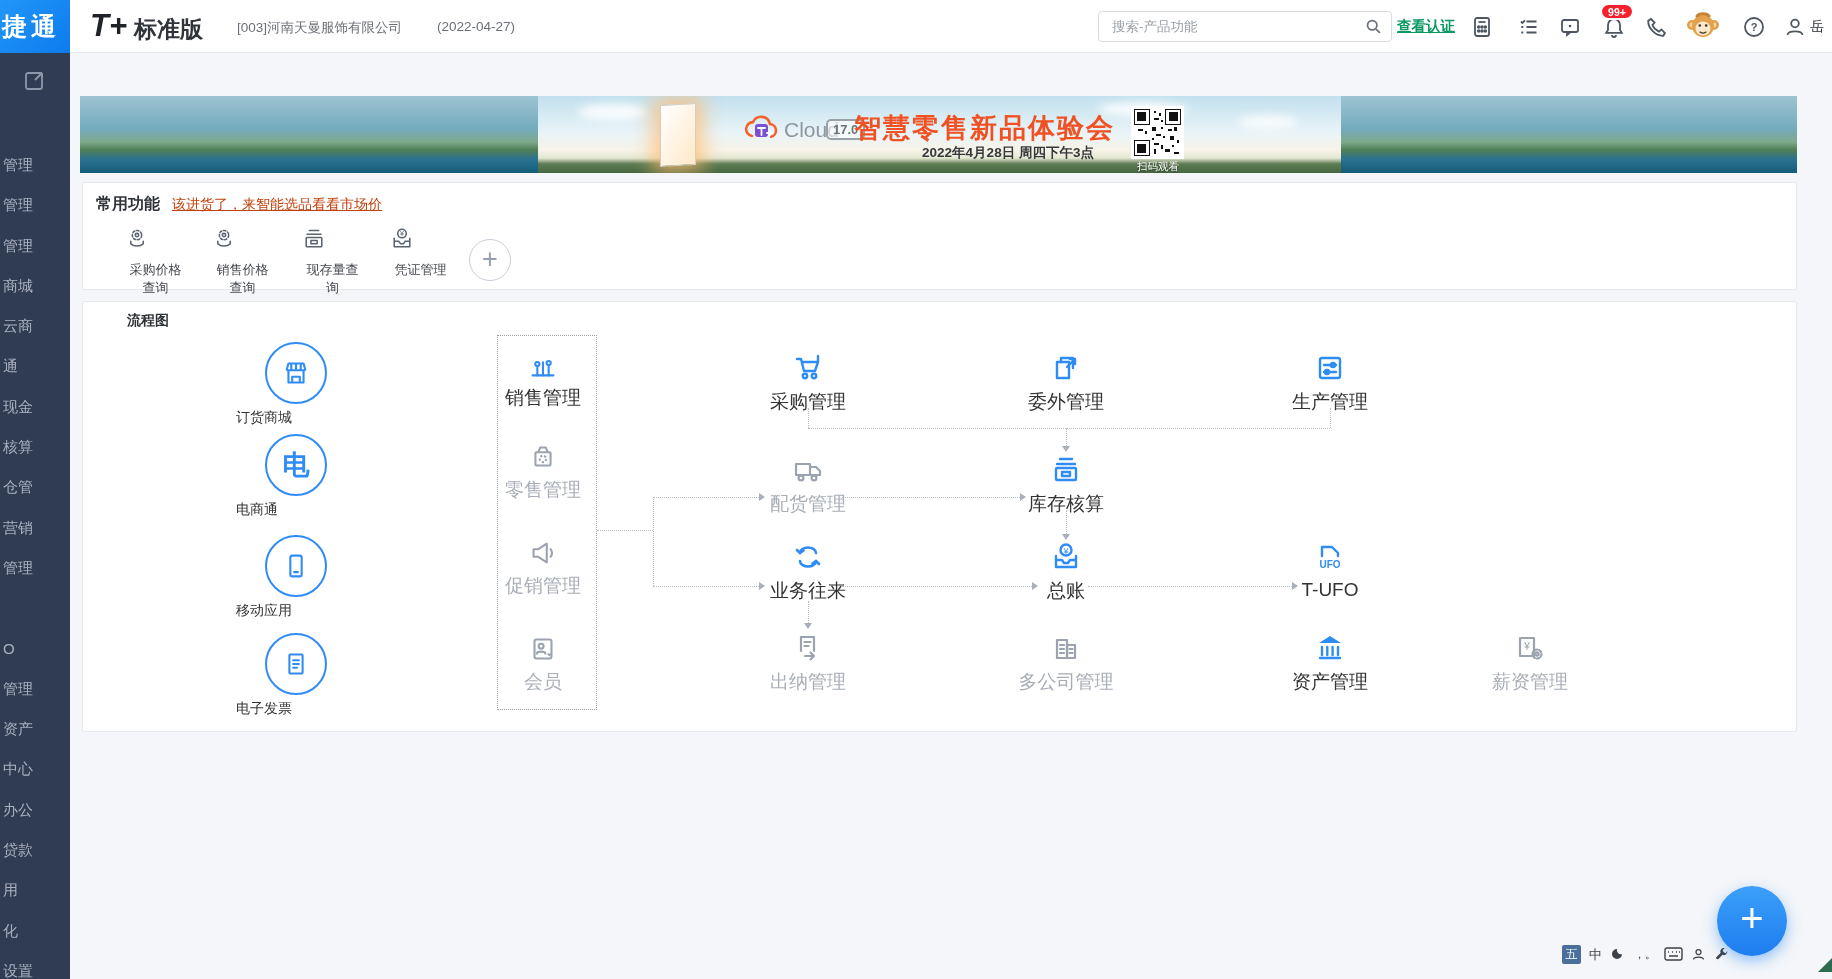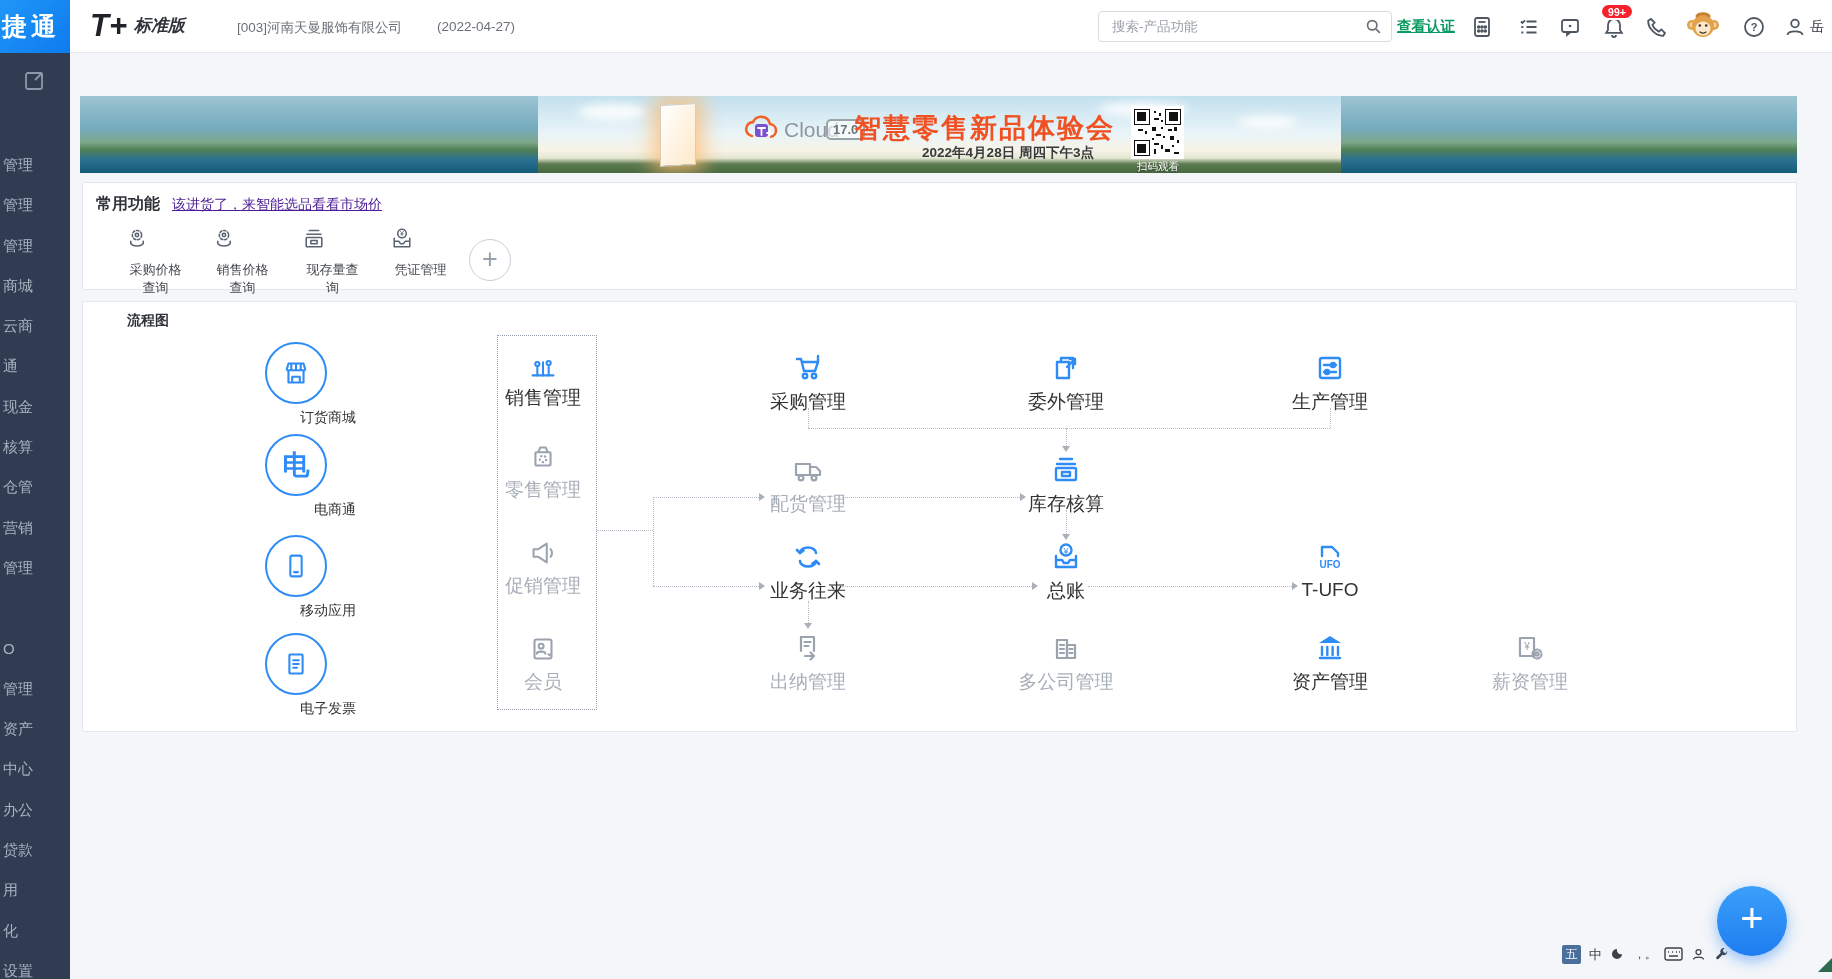--- a/index.html
+++ b/index.html
@@ -5,21 +5,21 @@
   html,body{margin:0;padding:0;background:#fff;}
   *{box-sizing:border-box;font-family:"Liberation Sans",sans-serif;}
   .screen{position:relative;width:1832px;height:979px;background:#f4f6f9;overflow:hidden;}
   .abs{position:absolute;}
 
   
   .topbar{left:0;top:0;width:1832px;height:53px;background:#fff;border-bottom:1px solid #e7e9ec;z-index:30;}
   .logo{left:0;top:0;width:70px;height:53px;background:linear-gradient(135deg,#2196f8,#0d7bee);overflow:hidden;display:flex;align-items:center;}
   .logo span{color:#fff;font-size:25px;font-weight:bold;letter-spacing:4px;white-space:nowrap;margin-left:-27px;}
   .tplus{left:90px;top:8px;font-size:31px;font-weight:900;font-style:italic;color:#1f2329;}
-  .edition{left:134px;top:14px;font-size:17px;color:#30343a;font-weight:600;font-style:italic;}
+  .edition{left:134px;top:14px;font-size:23px;color:#30343a;font-weight:600;}
   .company{left:237px;top:19px;font-size:13.5px;color:#6b7077;}
   .pdate{left:437px;top:19px;font-size:13.5px;color:#6b7077;}
   .searchwrap{left:1098px;top:11px;width:294px;height:31px;border:1px solid #d8dbdf;border-radius:4px;background:#fff;display:flex;align-items:center;}
   .searchwrap input{border:0;outline:none;flex:1;margin-left:11px;font-size:13.5px;color:#333;background:transparent;}
   .searchwrap input::placeholder{color:#9aa0a8;}
   .searchwrap svg{margin-right:9px;}
   .certlink{left:1397px;top:17px;font-size:14.5px;font-weight:bold;color:#0a9a61;text-decoration:underline;cursor:pointer;}
   .tico{top:15px;width:24px;height:24px;color:#4d5660;cursor:pointer;}
   .badge{left:1600px;top:3px;min-width:34px;height:17px;background:#f5222d;border:2px solid #fff;border-radius:10px;color:#fff;font-size:10.5px;font-weight:bold;text-align:center;line-height:14px;z-index:5;padding:0 3px;}
   .uname{left:1810px;top:18px;font-size:14px;color:#30343a;}
@@ -50,35 +50,35 @@
   .bcloudtxt{position:absolute;left:246px;top:22px;font-size:21px;color:#8d979e;}
   .bver{position:absolute;left:288px;top:23px;padding:1px 5px;border:2px solid #99a2a8;border-radius:5px;font-size:13px;font-weight:bold;color:#6a747a;background:rgba(255,255,255,.6);}
   .btitle{position:absolute;left:316px;top:14px;font-size:27px;font-weight:bold;color:#f05123;letter-spacing:2px;}
   .bsub{position:absolute;left:335px;top:48px;width:270px;text-align:center;font-size:13.5px;font-weight:600;color:#36393c;}
   .bqr{position:absolute;left:593px;top:10px;width:53px;height:53px;background:#fff;padding:3px;}
   .bqrcap{position:absolute;left:585px;top:64px;width:70px;text-align:center;font-size:10.5px;color:#fff;text-shadow:0 1px 2px rgba(0,0,0,.6);}
 
   
   .quickpanel{left:82px;top:182px;width:1715px;height:108px;}
   .qtitle{left:96px;top:194px;}
-  .promolink{left:172px;top:196px;font-size:14px;color:#4c1d95;text-decoration:underline;cursor:pointer;}
+  .promolink{left:172px;top:196px;font-size:14px;color:#c2410c;text-decoration:underline;cursor:pointer;}
   .qitem{position:absolute;width:90px;text-align:center;color:#5b6472;cursor:pointer;}
   .qitem .qlabel{margin-top:4px;font-size:13px;color:#45494f;margin-left:37px;}
   .qplus{left:469px;top:239px;width:42px;height:42px;border:1px solid #c9cfd9;border-radius:50%;color:#97a0ac;font-size:27px;font-weight:300;text-align:center;line-height:38px;cursor:pointer;background:#fff;}
 
   
   .flowpanel{left:82px;top:301px;width:1715px;height:431px;}
   .ftitle{left:83px;top:312px;font-size:14px;margin-left:44px;}
   .dashedbox{left:497px;top:335px;width:100px;height:375px;border:1px dotted #98a0ad;}
   .fnode{position:absolute;width:110px;text-align:center;color:#2f8cf5;cursor:pointer;}
   .fnode.gray{color:#9ba3af;}
   .fnode .flabel{margin-top:3px;font-size:19px;color:#333;white-space:nowrap;}
   .fnode.gray .flabel{color:#a8aeb8;}
   .fnode svg{display:block;margin:0 auto;}
-  .cnode{position:absolute;width:120px;text-align:right;cursor:pointer;}
+  .cnode{position:absolute;width:120px;text-align:left;cursor:pointer;}
   .circ{width:62px;height:62px;border:2px solid #2f8cf5;border-radius:50%;margin:0 auto;display:flex;align-items:center;justify-content:center;color:#2f8cf5;background:#fff;}
   .cnode .flabel{margin-top:5px;font-size:14px;color:#333;}
   .echar{font-size:27px;font-weight:bold;}
 
   .dh{position:absolute;border-top:1px dotted #b7bdc7;}
   .dv{position:absolute;border-left:1px dotted #b7bdc7;}
   .arr-r{position:absolute;width:0;height:0;border-left:6px solid #aab0ba;border-top:4px solid transparent;border-bottom:4px solid transparent;}
   .arr-d{position:absolute;width:0;height:0;border-top:6px solid #aab0ba;border-left:4px solid transparent;border-right:4px solid transparent;}
 
   

